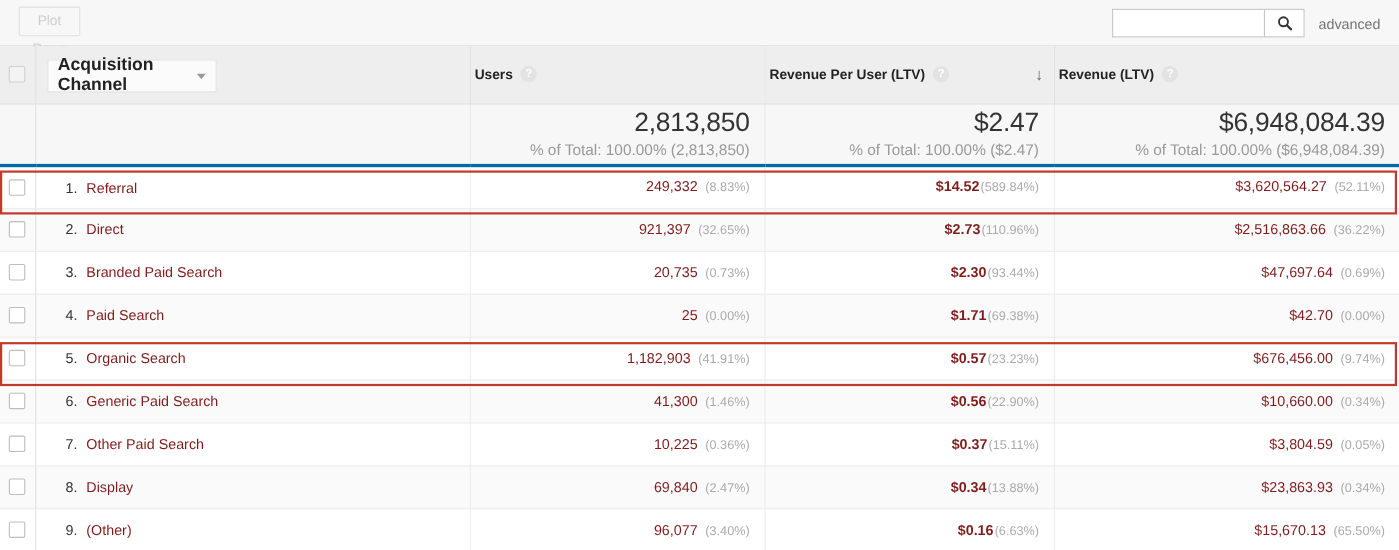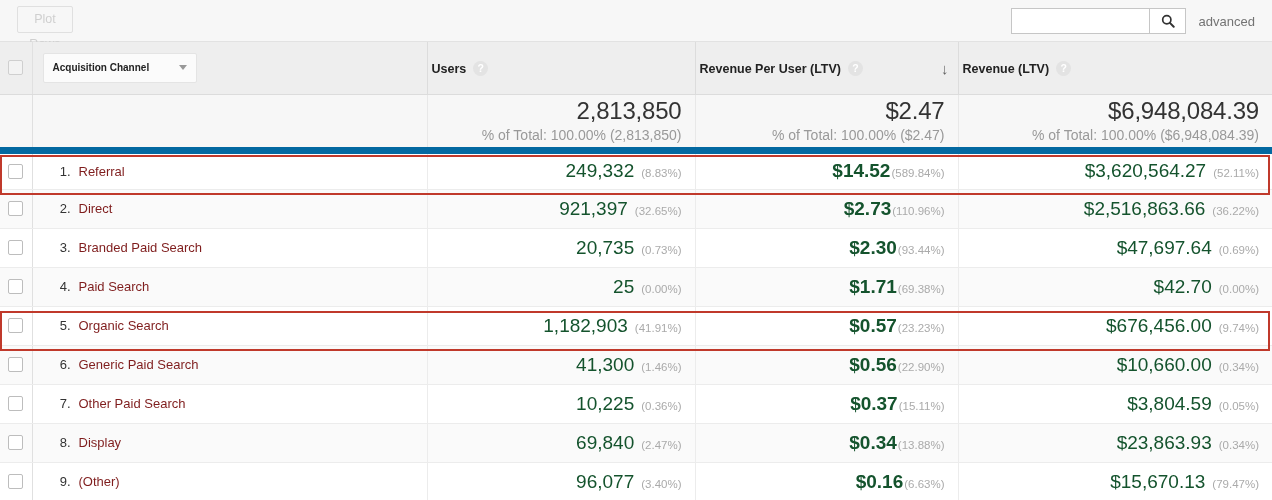--- a/index.html
+++ b/index.html
@@ -99,21 +99,21 @@
     align-items: center;
     justify-content: space-between;
     width: 154px; height: 30px;
     background: #fbfbfb;
     border: 1px solid #e4e4e4;
     border-radius: 2px;
     padding: 0 9px;
     cursor: pointer;
   }
   .dim-select .lbl {
-    font-size: 10px;
+    font-size: 16px;
     font-weight: bold;
     color: #222;
   }
   .caret {
     width: 0; height: 0;
     border-left: 4.5px solid transparent;
     border-right: 4.5px solid transparent;
     border-top: 5px solid #999;
   }
 
@@ -158,21 +158,21 @@
     border-radius: 2px;
     background: #ffffff;
     margin: 0 auto;
     cursor: pointer;
   }
   th.th-check .cbox { border-color: #cfcfcf; background: #f3f3f3; }
 
   
   tr.summary td {
     background: #f7f7f7;
-    border-bottom: 7px solid #0369a1;
+    border-bottom: 3px solid #0369a1;
     height: 56px;
     padding: 0 13px;
     vertical-align: middle;
   }
   tr.summary td.s-check { border-right: 1px solid #e0e0e0; padding: 0; }
   tr.summary td.s-dim   { border-right: 1px solid #e8e8e8; }
   tr.summary td.s-metric{ border-right: 1px solid #e8e8e8; text-align: right; }
   tr.summary td.s-metric.last { border-right: none; }
   .sum-big {
     font-size: 24px;
@@ -209,21 +209,21 @@
     text-align: right;
     font-size: 13px;
     color: #333;
   }
   .dim-name {
     font-size: 13px;
     color: #7f1d1d;
     cursor: pointer;
   }
 
-  .val { font-size: 19px; color: #14532d; text-align: center; }
+  .val { font-size: 13px; color: #7f1d1d; text-align: center; }
   .val.b { font-weight: bold; }
   .pct { font-size: 11.5px; color: #aaa; margin-left: 7px; }
   .pct.tight { margin-left: 1px; }
 
   
   .hl {
     position: absolute;
     border: 2px solid #c0392b;
     pointer-events: none;
     z-index: 5;
@@ -427,20 +427,20 @@
             <div class="cbox"></div>
           </td>
           <td class="d-dim">
             <div class="dim-cell">
               <span class="rank">9.</span>
               <span class="dim-name">(Other)</span>
             </div>
           </td>
           <td class="d-metric"><span class="val">96,077</span><span class="pct">(3.40%)</span></td>
           <td class="d-metric"><span class="val b">$0.16</span><span class="pct tight">(6.63%)</span></td>
-          <td class="d-metric last"><span class="val">$15,670.13</span><span class="pct">(79.47%)</span></td>
+          <td class="d-metric last"><span class="val">$15,670.13</span><span class="pct">(65.50%)</span></td>
         </tr>
       </tbody>
   </table>
 
 <div class="hl" style="left: 0px; top: 113px; width: 1270px; height: 40px; border-color: rgb(192, 57, 43);"></div>
     <div class="hl" style="left: 0px; top: 269px; width: 1270px; height: 40px; border-color: rgb(192, 57, 43);"></div>
   </div>
 
 </body></html>

